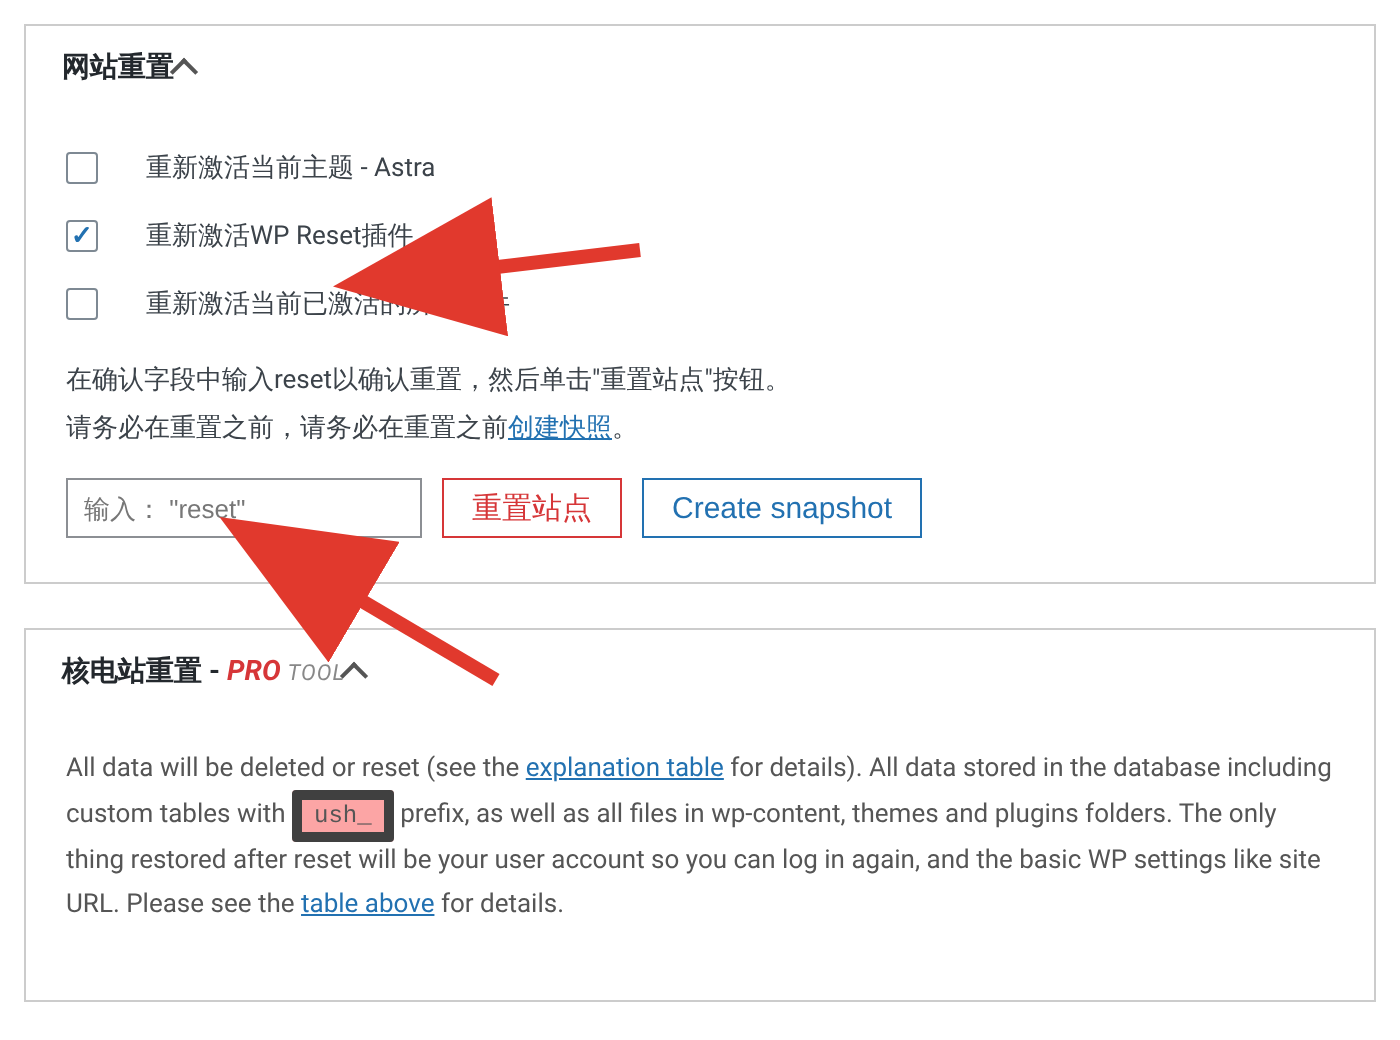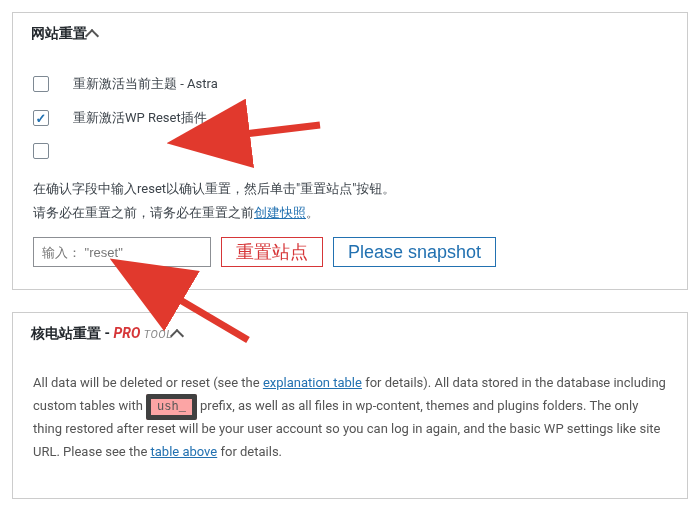--- a/index.html
+++ b/index.html
@@ -101,21 +101,21 @@
     font-size: 13px;
     width: 178px;
     height: 30px;
     color: #555;
     background: #fff;
   }
   .txt-input::placeholder { color: #777; }
   .btn {
     border: 1px solid;
     padding: 4px 14px;
-    font-size: 18px;
+    font-size: 15px;
     height: 30px;
     background: #fff;
     cursor: pointer;
     display: inline-flex;
     align-items: center;
   }
   .btn-danger { color: #d63638; border-color: #d63638; }
   .btn-primary { color: #2271b1; border-color: #2271b1; }
   .body-text {
     color: #555;
@@ -152,31 +152,32 @@
       <span class="chk-label">重新激活当前主题 - Astra</span>
     </div>
 
     <div class="chk-row">
       <span class="chk checked"></span>
       <span class="chk-label">重新激活WP Reset插件</span>
     </div>
 
     <div class="chk-row">
       <span class="chk"></span>
+      <span class="chk-label">重新激活当前已激活的所有插件</span>
     </div>
 
     <p class="desc">
       <span>在确认字段中输入reset以确认重置，然后单击"重置站点"按钮。</span><br>
       <span>请务必在重置之前，请务必在重置之前</span><a>创建快照</a><span>。</span>
     </p>
 
     <div class="action-row">
       <input class="txt-input" type="text" placeholder="输入： &quot;reset&quot;" style="">
       <button class="btn btn-danger">重置站点</button>
-      <button class="btn btn-primary">Please snapshot</button>
+      <button class="btn btn-primary">Create snapshot</button>
     </div>
 
   </div>
 </div>
 
 <div class="panel">
   <div class="panel-header">
     <h3>
       <span>核电站重置</span>
       <span> - </span>

